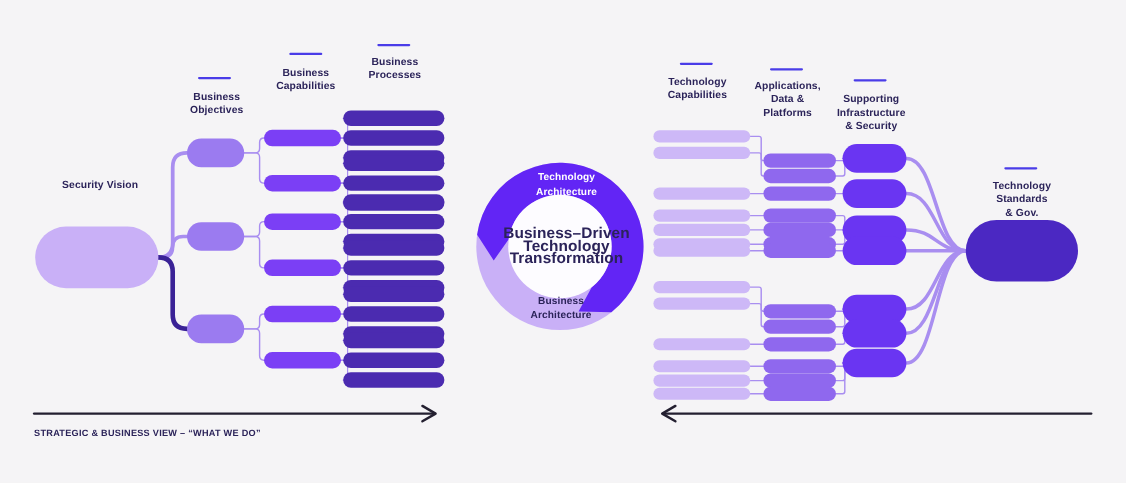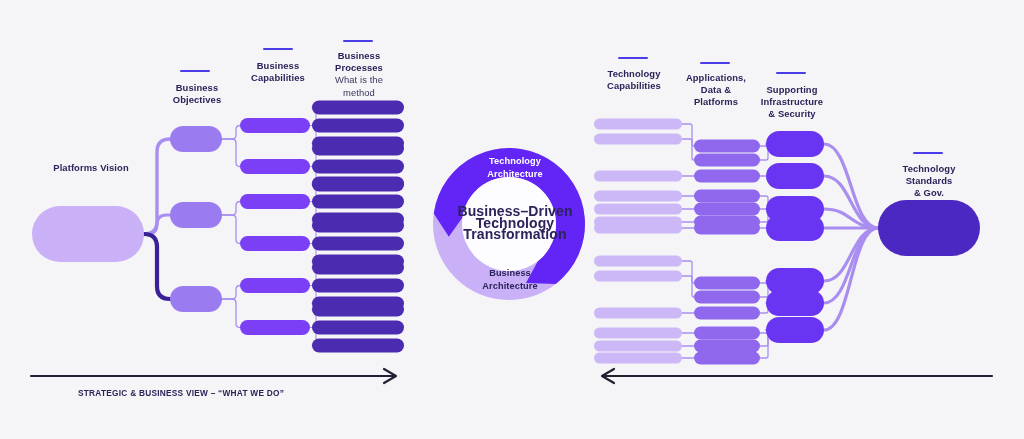--- a/index.html
+++ b/index.html
@@ -180,35 +180,34 @@
       <rect x="766" y="317" width="58" height="26" rx="13" ry="13" fill="#6a35f2"></rect>
       <rect x="878" y="200" width="102" height="56" rx="28" ry="28" fill="#4b28c2"></rect>
       <path d="M31 376 H394" fill="none" stroke="#231f30" stroke-width="2.2" stroke-linecap="round" stroke-linejoin="round"></path>
       <path d="M384 369 L396 376 L384 383" fill="none" stroke="#231f30" stroke-width="2.2" stroke-linecap="round" stroke-linejoin="round"></path>
       <path d="M604 376 H992" fill="none" stroke="#231f30" stroke-width="2.2" stroke-linecap="round" stroke-linejoin="round"></path>
       <path d="M614 369 L602 376 L614 383" fill="none" stroke="#231f30" stroke-width="2.2" stroke-linecap="round" stroke-linejoin="round"></path>
     </svg>
 
   <div class="accent" style="left:180px;top:70px;width:30px;"></div>
   <div class="hdr" style="left:36px;top:162px;width:110px;">
-    <div class="strong">Platforms Vision</div>
+    <div class="strong">Security Vision</div>
   </div>
   <div class="hdr" style="left:152px;top:82px;width:90px;">
     <div class="strong">Business<br>Objectives</div>
   </div>
 
   <div class="accent" style="left:263px;top:48px;width:30px;"></div>
   <div class="hdr" style="left:233px;top:60px;width:90px;">
     <div class="strong">Business<br>Capabilities</div>
   </div>
 
   <div class="accent" style="left:343px;top:40px;width:30px;"></div>
   <div class="hdr" style="left:313px;top:50px;width:92px;">
     <div class="strong">Business<br>Processes</div>
-    <div class="light">What is the<br>method</div>
   </div>
 
   <div class="ctr-label ctr-top" style="left:450px;top:155px;width:130px;">Technology<br>Architecture</div>
   <div class="ctr-label ctr-core" style="left:455px;top:206px;width:120px;">Business–Driven<br>Technology<br>Transformation</div>
   <div class="ctr-label ctr-bot" style="left:445px;top:267px;width:130px;">Business<br>Architecture</div>
 
   <div class="accent" style="left:618px;top:57px;width:30px;"></div>
   <div class="hdr" style="left:588px;top:68px;width:92px;">
     <div class="strong">Technology<br>Capabilities</div>
   </div>
@@ -221,14 +220,14 @@
   <div class="accent" style="left:776px;top:72px;width:30px;"></div>
   <div class="hdr" style="left:746px;top:84px;width:92px;">
     <div class="strong">Supporting<br>Infrastructure<br>&amp; Security</div>
   </div>
 
   <div class="accent" style="left:913px;top:152px;width:30px;"></div>
   <div class="hdr" style="left:883px;top:163px;width:92px;">
     <div class="strong">Technology<br>Standards<br>&amp; Gov.</div>
   </div>
 
-  <div class="caption" style="left:31px;top:388px;margin-left:47px;">STRATEGIC &amp; BUSINESS VIEW – “WHAT WE DO”</div>
+  <div class="caption" style="left:31px;top:388px;">STRATEGIC &amp; BUSINESS VIEW – “WHAT WE DO”</div>
 </div>
 
 </body></html>

